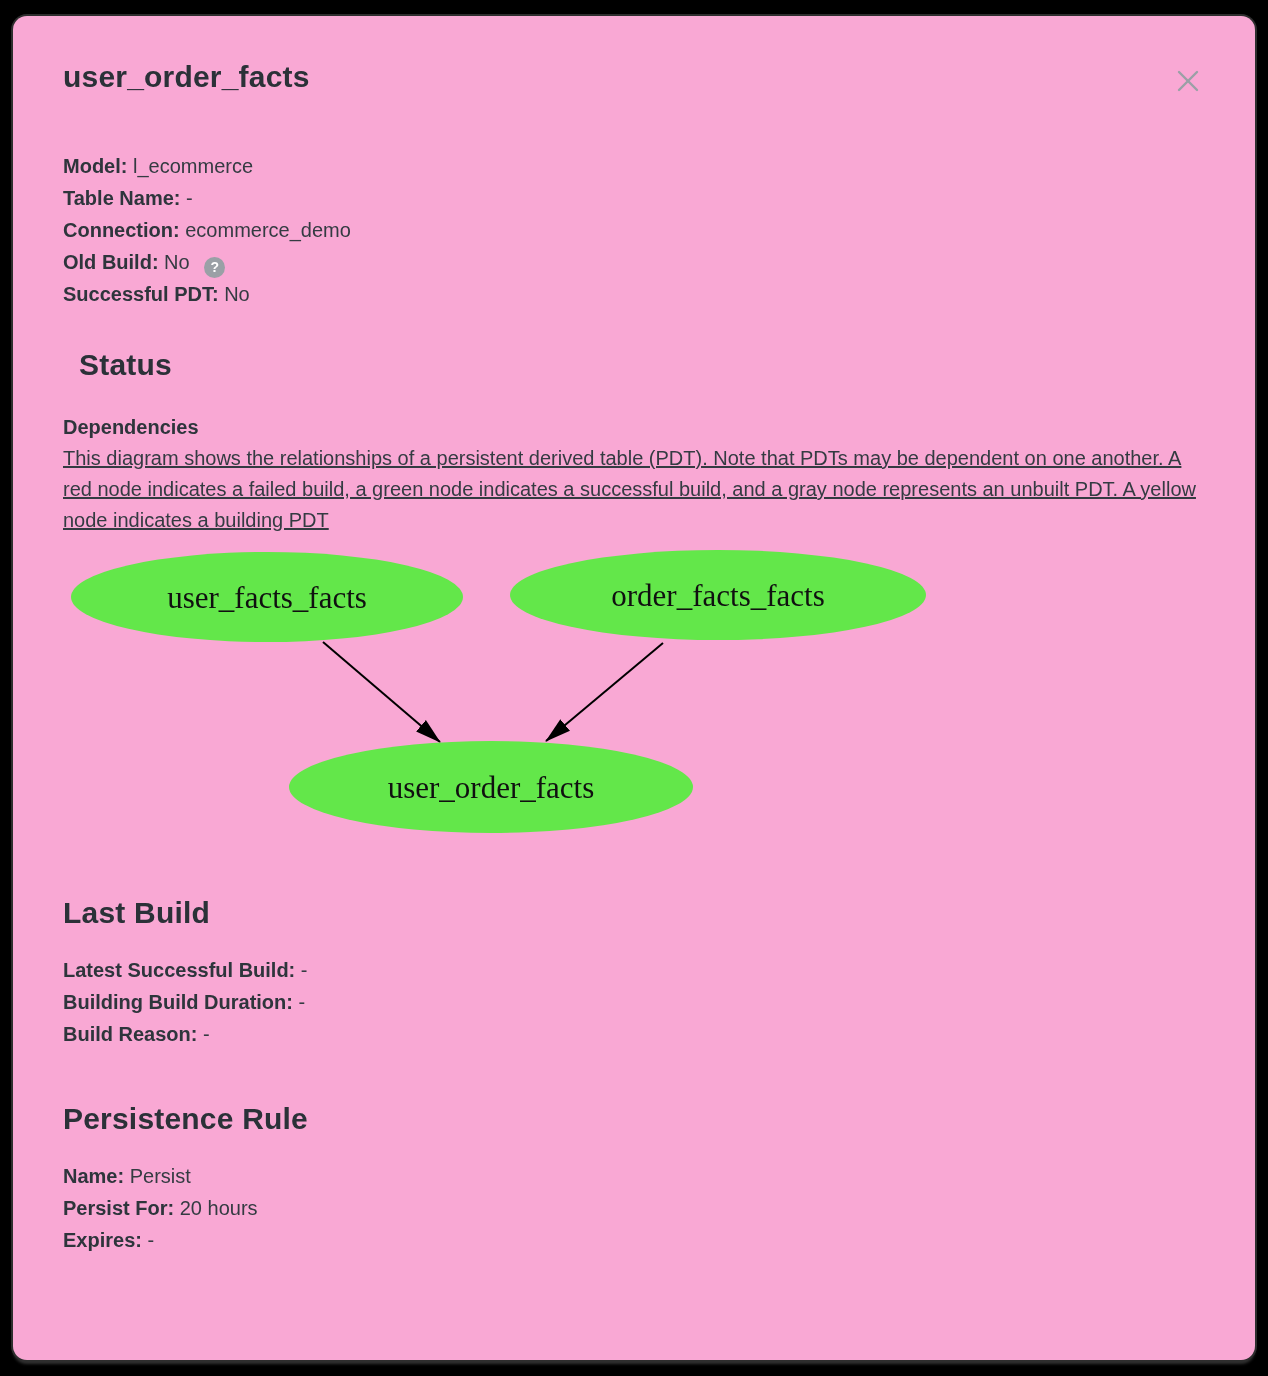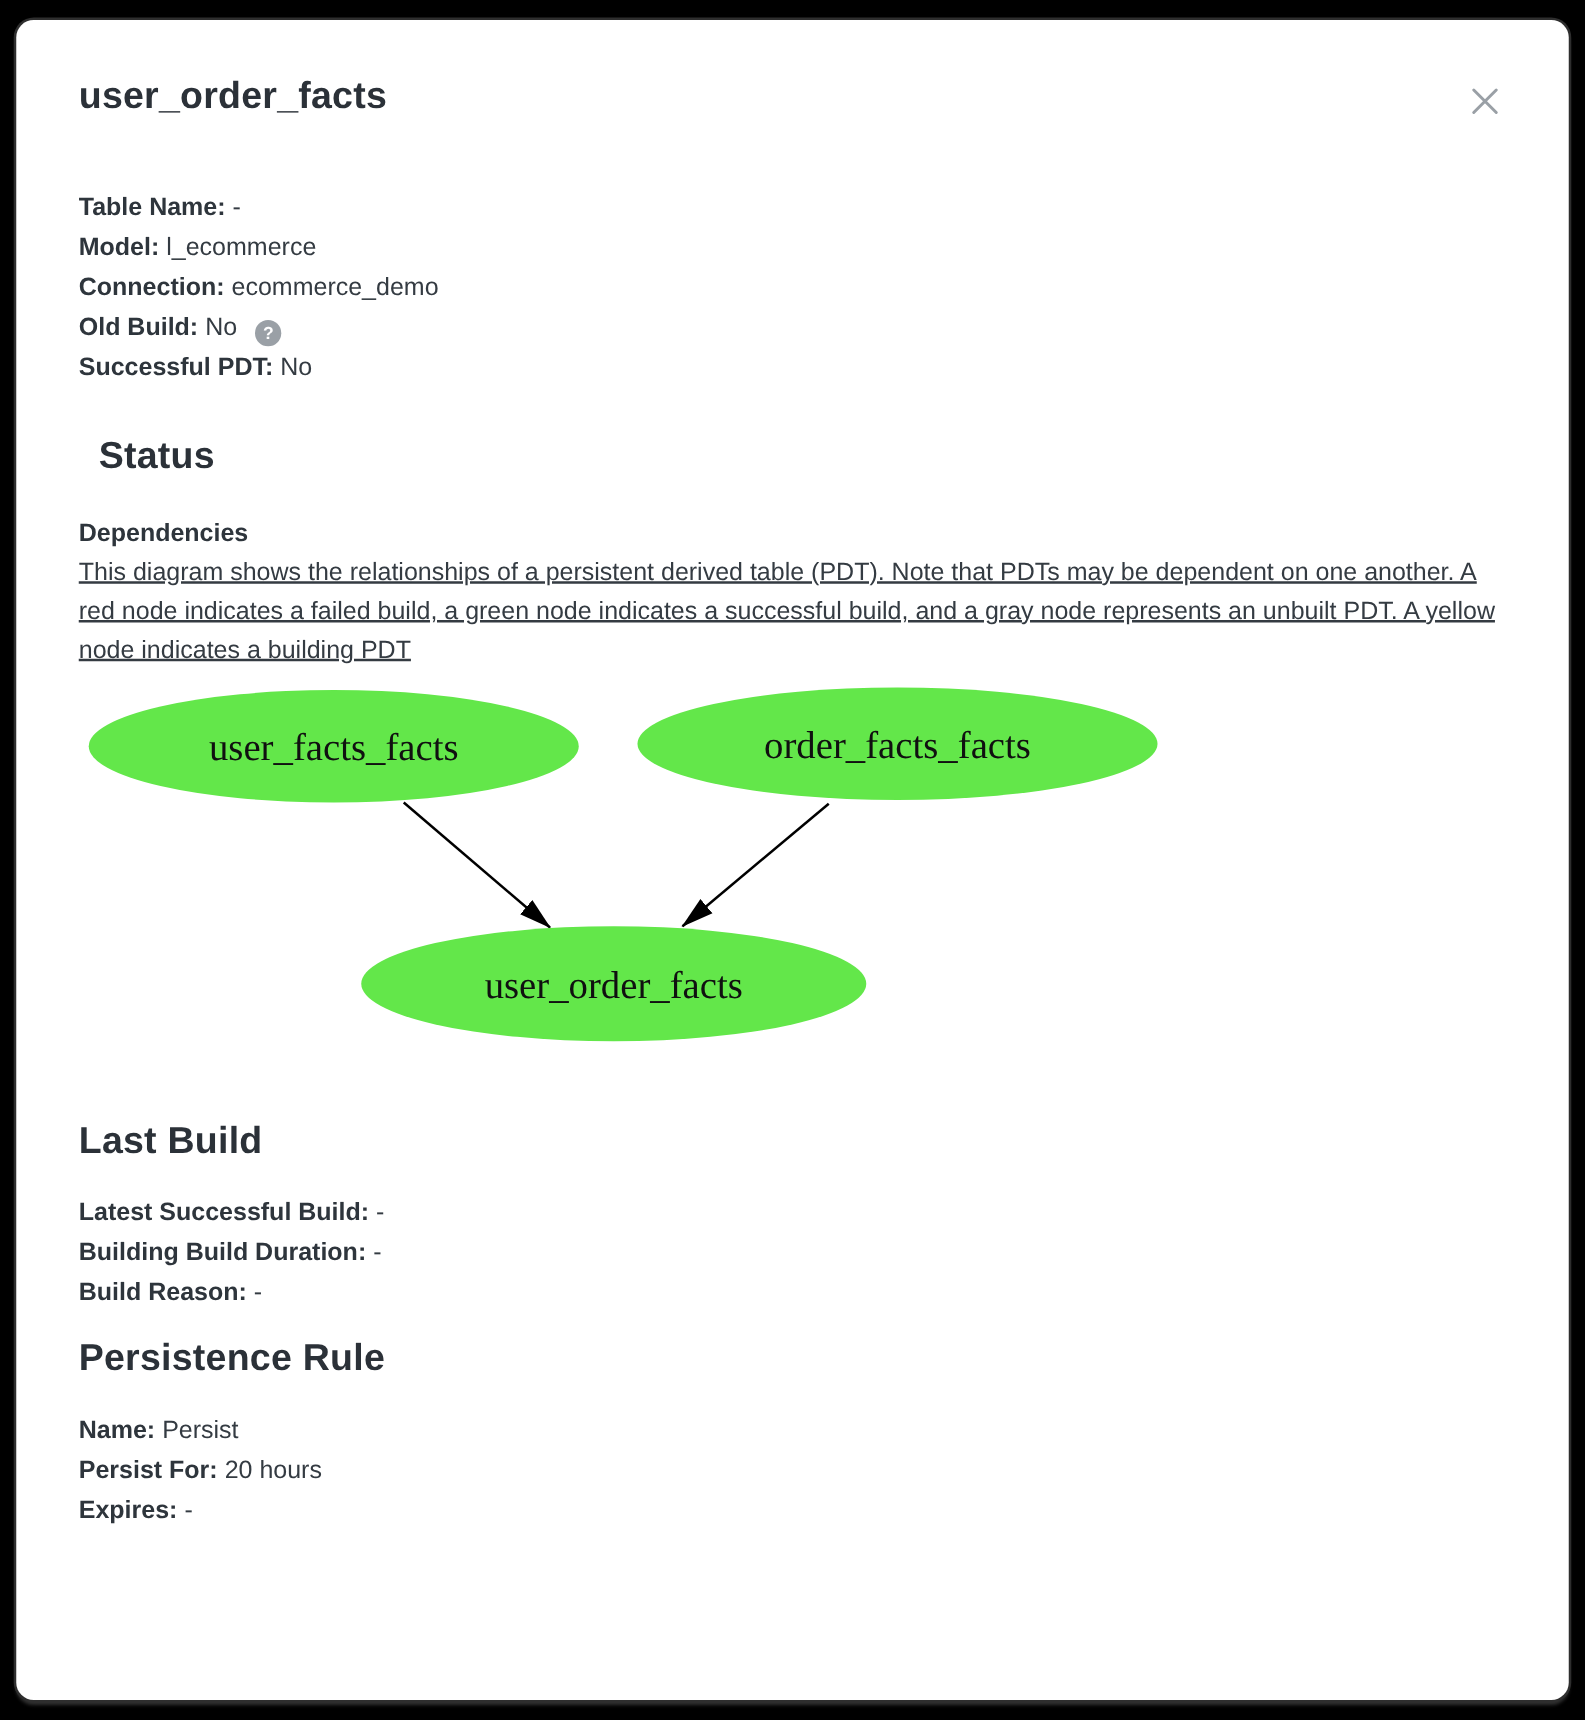--- a/index.html
+++ b/index.html
@@ -6,21 +6,21 @@
   html, body { width: 1268px; height: 1376px; }
   body {
     background: #000000;
     font-family: "Liberation Sans", "DejaVu Sans", sans-serif;
     position: relative;
     overflow: hidden;
   }
   .panel {
     position: absolute;
     left: 13px; top: 16px; right: 13px; bottom: 16px;
-    background: #ffffff;
+    background: #f9a8d4;
     border-radius: 14px;
     box-shadow: 0 0 0 2px #2e2e2e, 0 4px 3px rgba(90,90,90,0.55);
     padding: 44px 50px 0 50px;
     overflow: hidden;
   }
   .panel-header {
     display: flex;
     justify-content: space-between;
     align-items: flex-start;
   }
@@ -95,45 +95,45 @@
     margin-top: 10px;
     margin-left: -10px;
   }
   .graph-node-label {
     font-family: "Liberation Serif", "DejaVu Serif", serif;
     font-size: 31px;
     fill: #101010;
   }
   .last-build-heading { margin-top: 40px; }
   .meta-block.mid { margin-top: 24px; }
-  .persistence-heading { margin-top: 20px; }
+  .persistence-heading { margin-top: 52px; }
 </style>
 </head>
 <body>
 
 <div class="panel">
 
   <div class="panel-header">
     <h1 class="page-title">user_order_facts</h1>
     <button class="close-btn">
       <svg width="26" height="26" viewBox="0 0 26 26">
         <line x1="4" y1="4" x2="22" y2="22" stroke="#9aa0a6" stroke-width="2.4" stroke-linecap="round"></line>
         <line x1="22" y1="4" x2="4" y2="22" stroke="#9aa0a6" stroke-width="2.4" stroke-linecap="round"></line>
       </svg>
     </button>
   </div>
 
   <div class="meta-block first">
     <div class="meta-row">
-      <span class="meta-label">Table Name:</span>
-      <span class="meta-value">-</span>
-    </div>
-    <div class="meta-row">
       <span class="meta-label">Model:</span>
       <span class="meta-value">l_ecommerce</span>
+    </div>
+    <div class="meta-row">
+      <span class="meta-label">Table Name:</span>
+      <span class="meta-value">-</span>
     </div>
     <div class="meta-row">
       <span class="meta-label">Connection:</span>
       <span class="meta-value">ecommerce_demo</span>
     </div>
     <div class="meta-row">
       <span class="meta-label">Old Build:</span>
       <span class="meta-value">No</span>
       <span class="help-badge">?</span>
     </div>

